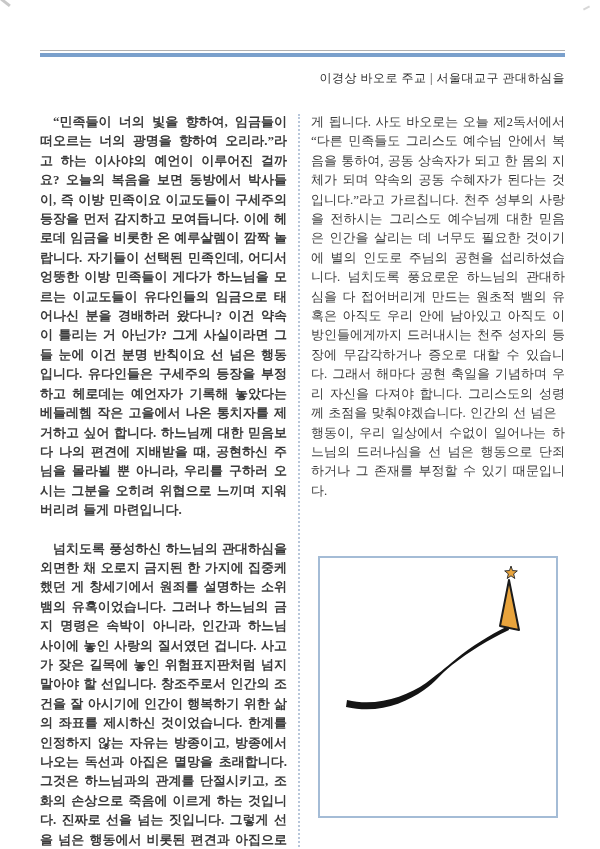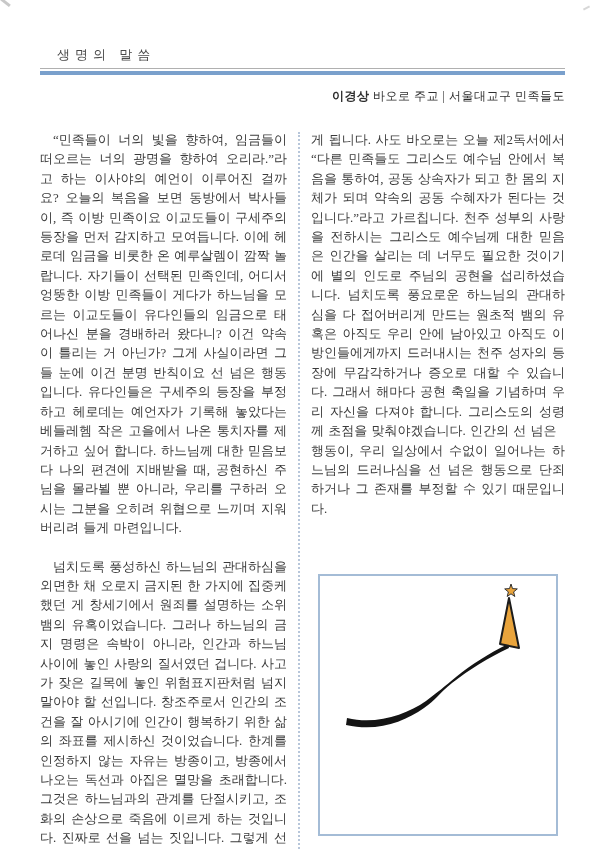--- a/index.html
+++ b/index.html
@@ -26,56 +26,55 @@
   .section-label{
     padding-left:17px;font-size:13px;letter-spacing:5px;color:#4a4a4a;
   }
   .thin-rule{border:0;border-top:1px solid var(--rule-gray);margin:4px 0 0 0;}
   .blue-bar{height:4px;background:var(--accent-blue);margin-top:2px;}
   .article-title{
     margin:25px 0 0 17px;font-size:28px;font-weight:bold;letter-spacing:7px;
     color:var(--title-color);
   }
   .byline{margin-top:13px;text-align:right;font-size:12px;color:#2e2e2e;letter-spacing:.5px;}
-  .byline .author-name{font-weight:bold;}
+  .byline .author-name{font-weight:normal;}
   .columns{display:flex;margin-top:25px;align-items:stretch;}
   .col-left{width:247px;flex:0 0 247px;}
   .col-divider{border-left:2px dotted var(--divider-dots);margin:2px 11px 4px 11px;}
   .col-right{flex:1;min-width:0;}
   .body-para{
     margin:0;font-size:13px;line-height:19.4px;text-align:justify;
     white-space:pre-line;word-break:break-all;word-spacing:1px;color:var(--text-color);
   }
-  .body-para.indent{text-indent:13px;}
+  .body-para.indent{text-indent:13px;font-weight:bold;}
   .body-para + .body-para{margin-top:19px;}
   .illustration-box{
     margin:56px 0 0 7px;width:240px;height:262px;background:#fff;
     border:2px solid var(--box-border);position:relative;
   }
   .illustration-box svg{display:block;margin-top:6px;}
   .illo-caption{
     text-align:center;font-size:12px;line-height:19px;color:#333;
     margin-top:8px;letter-spacing:.5px;
   }
 </style>
 </head>
 <body>
 
 <div class="scan-mark tl"></div>
 <div class="scan-mark tr"></div>
 
 <div class="content">
 
-  <div class="section-label">생명의 말씀</div>
   <hr class="thin-rule">
   <div class="blue-bar"></div>
 
 
   <div class="byline">
-    <span class="author-name">이경상</span><span> 바오로 주교 | 서울대교구 민족들도</span>
+    <span class="author-name">이경상</span><span> 바오로 주교 | 서울대교구 관대하심을</span>
   </div>
 
   <div class="columns">
 
     <div class="col-left">
       <p class="body-para indent">“민족들이 너의 빛을 향하여, 임금들이 떠오르는 너의 광명을 향하여 오리라.”라고 하는 이사야의 예언이 이루어진 걸까요? 오늘의 복음을 보면 동방에서 박사들이, 즉 이방 민족이요 이교도들이 구세주의 등장을 먼저 감지하고 모여듭니다. 이에 헤로데 임금을 비롯한 온 예루살렘이 깜짝 놀랍니다. 자기들이 선택된 민족인데, 어디서 엉뚱한 이방 민족들이 게다가 하느님을 모르는 이교도들이 유다인들의 임금으로 태어나신 분을 경배하러 왔다니? 이건 약속이 틀리는 거 아닌가? 그게 사실이라면 그들 눈에 이건 분명 반칙이요 선 넘은 행동입니다. 유다인들은 구세주의 등장을 부정하고 헤로데는 예언자가 기록해 놓았다는 베들레헴 작은 고을에서 나온 통치자를 제거하고 싶어 합니다. 하느님께 대한 믿음보다 나의 편견에 지배받을 때, 공현하신 주님을 몰라뵐 뿐 아니라, 우리를 구하러 오시는 그분을 오히려 위협으로 느끼며 지워버리려 들게 마련입니다.</p>
       <p class="body-para indent">넘치도록 풍성하신 하느님의 관대하심을 외면한 채 오로지 금지된 한 가지에 집중케 했던 게 창세기에서 원죄를 설명하는 소위 뱀의 유혹이었습니다. 그러나 하느님의 금지 명령은 속박이 아니라, 인간과 하느님 사이에 놓인 사랑의 질서였던 겁니다. 사고가 잦은 길목에 놓인 위험표지판처럼 넘지 말아야 할 선입니다. 창조주로서 인간의 조건을 잘 아시기에 인간이 행복하기 위한 삶의 좌표를 제시하신 것이었습니다. 한계를 인정하지 않는 자유는 방종이고, 방종에서 나오는 독선과 아집은 멸망을 초래합니다. 그것은 하느님과의 관계를 단절시키고, 조화의 손상으로 죽음에 이르게 하는 것입니다. 진짜로 선을 넘는 짓입니다. 그렇게 선을 넘은 행동에서 비롯된 편견과 아집으로 하느님을 왜곡하고 날조하고 입맛대로 하느님을 조작하면, 창조주의 참사랑을 모르는 채 하느님을 원망하고 죽여 없애버리</p>
     </div>
 
     <div class="col-divider"></div>

